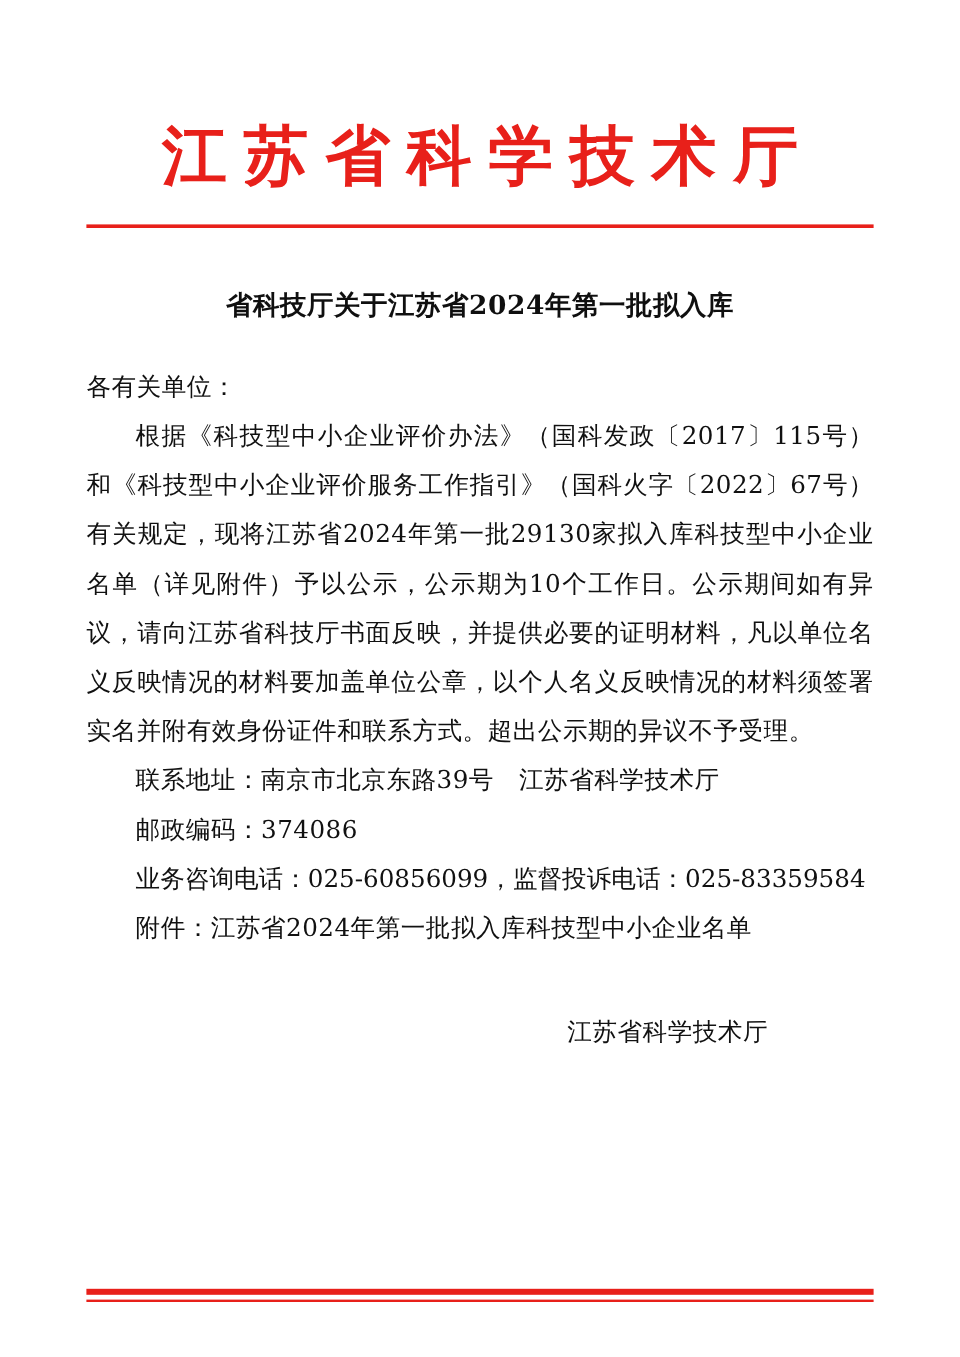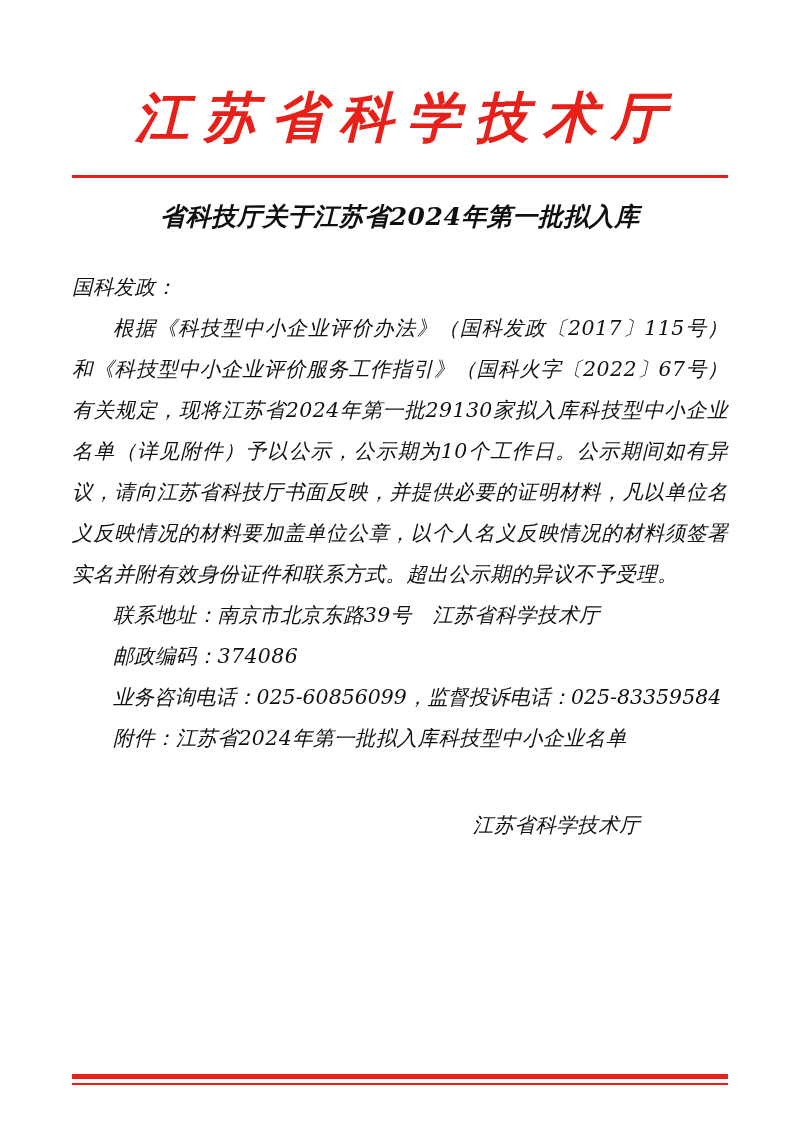--- a/index.html
+++ b/index.html
@@ -14,22 +14,21 @@
     color: #111111;
     position: relative;
     overflow: hidden;
   }
 
   .page {
     width: 800px;
     height: 1131px;
     position: relative;
     box-sizing: border-box;
-    padding: 0 72px;
-    font-style: italic;
+    padding: 12px 72px;
   }
 
   
   .masthead {
     text-align: center;
     padding-top: 88px;
   }
   .masthead-title {
     color: #e8201a;
     font-family: "DejaVu Serif", "Liberation Serif", serif;
@@ -44,23 +43,23 @@
   .red-rule-top {
     margin-top: 28px;
     height: 3px;
     background: #e8201a;
     width: 100%;
   }
 
   
   .doc-title {
     text-align: center;
-    margin-top: 20px;
+    margin-top: 48px;
     font-weight: bold;
-    font-size: 25px;
+    font-size: 22px;
     line-height: 1.55;
     letter-spacing: 0.5px;
     color: #0f0f0f;
   }
   .doc-title-line {
     display: block;
     white-space: nowrap;
   }
 
   
@@ -129,21 +128,21 @@
   </div>
 
   <div class="red-rule-top"></div>
 
   <div class="doc-title">
     <span class="doc-title-line">省科技厅关于江苏省2024年第一批拟入库</span>
   </div>
 
   <div class="body-block">
 
-    <p class="salutation">国科发政：</p>
+    <p class="salutation">各有关单位：</p>
 
     <p class="para">根据《科技型中小企业评价办法》（国科发政〔2017〕115号）和《科技型中小企业评价服务工作指引》（国科火字〔2022〕67号）有关规定，现将江苏省2024年第一批29130家拟入库科技型中小企业名单（详见附件）予以公示，公示期为10个工作日。公示期间如有异议，请向江苏省科技厅书面反映，并提供必要的证明材料，凡以单位名义反映情况的材料要加盖单位公章，以个人名义反映情况的材料须签署实名并附有效身份证件和联系方式。超出公示期的异议不予受理。</p>
 
     <p class="info-line">联系地址：南京市北京东路39号　江苏省科学技术厅</p>
 
     <p class="info-line">邮政编码：374086</p>
 
     <p class="info-line tight">业务咨询电话：025-60856099，监督投诉电话：025-83359584</p>
 
     <p class="info-line">附件：江苏省2024年第一批拟入库科技型中小企业名单</p>

